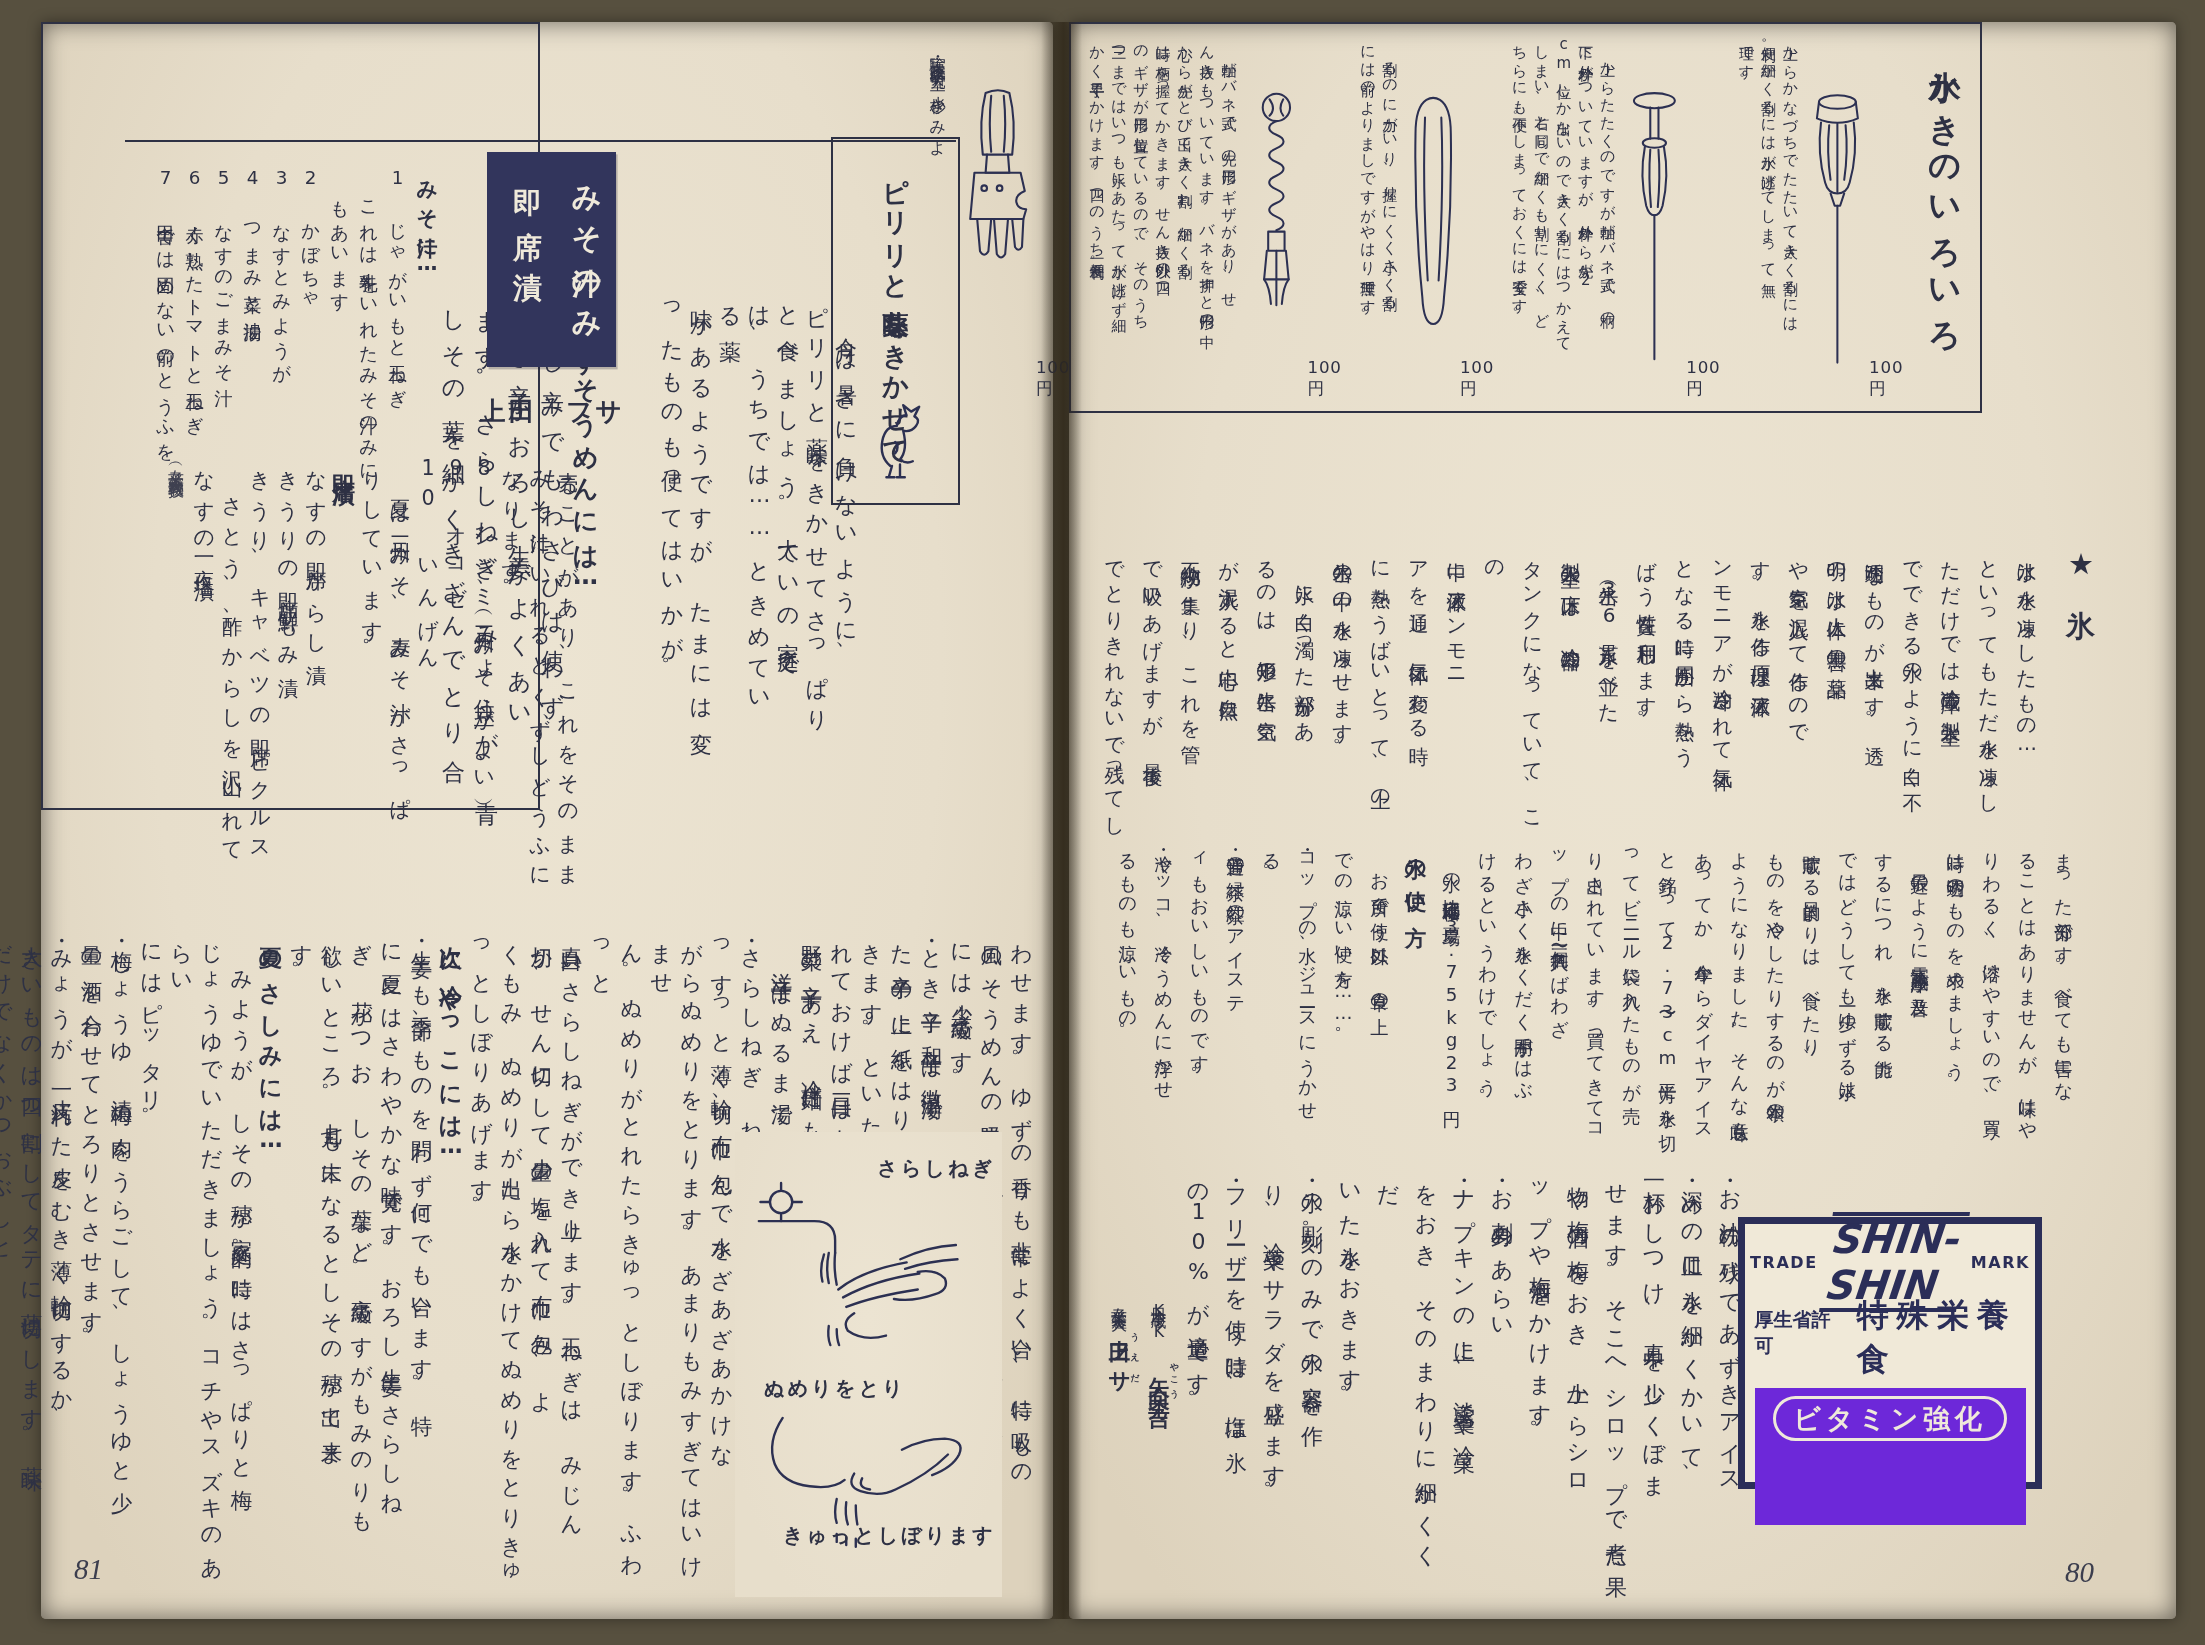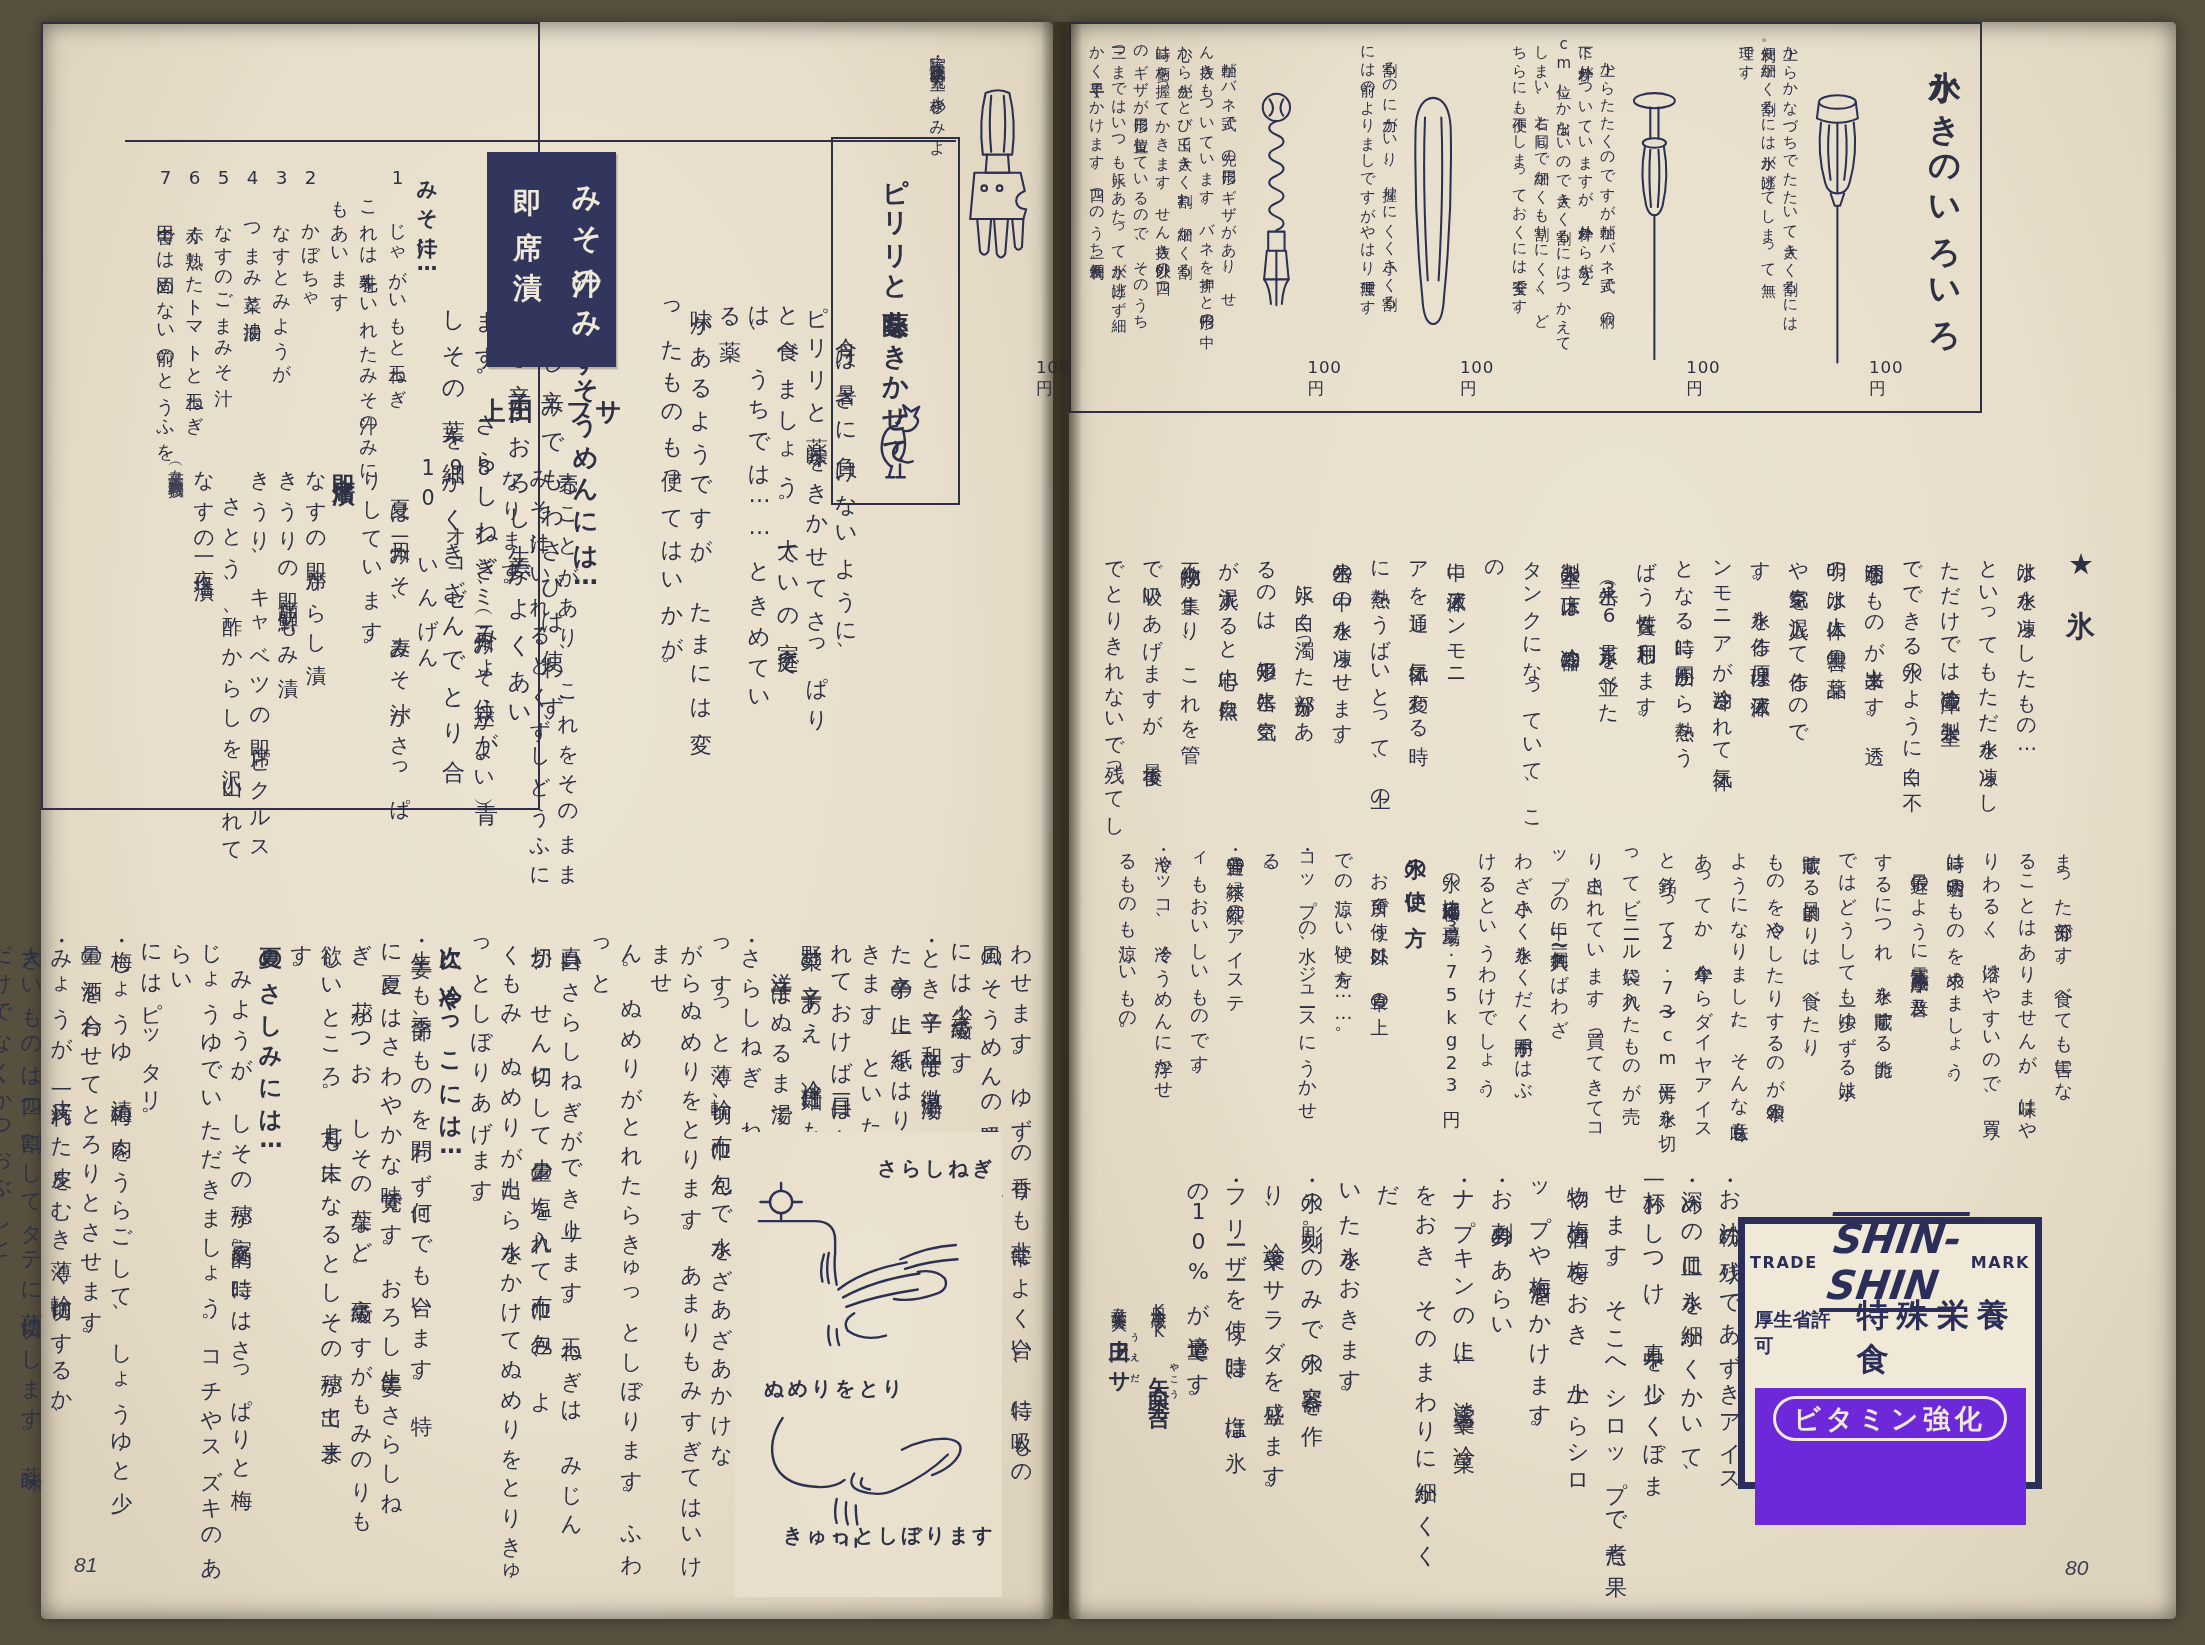--- a/index.html
+++ b/index.html
@@ -11,21 +11,21 @@
   .page.left{left:41px;width:1012px;}
   .page.right{left:1069px;width:1107px;}
   .gutter{position:absolute;top:22px;left:1041px;width:41px;height:1597px;
           background:linear-gradient(90deg,rgba(40,32,18,0) 0%,rgba(40,32,18,.55) 45%,rgba(40,32,18,.65) 55%,rgba(40,32,18,0) 100%);}
   .vblock{position:absolute;writing-mode:vertical-rl;text-orientation:upright;color:#2e3144;}
   .vcol{height:100%;}
   .vhead{font-weight:bold;font-size:24px;}
   .vsmall{font-size:15px;opacity:.9;}
   .hrule{position:absolute;background:#2e3144;}
   .box{position:absolute;border:2.4px solid #2e3144;background:transparent;}
-  .pagenum{position:absolute;font-family:Liberation Sans, sans-serif;font-style:italic;font-size:21px;color:#3c3e4e;}
+  .pagenum{position:absolute;font-family:Liberation Serif, serif;font-style:italic;font-size:29px;color:#3c3e4e;}
   
   .titlebox{left:790px;top:115px;width:125px;height:364px;}
   .feature-title{left:819px;top:139px;height:318px;font-size:26px;font-weight:bold;letter-spacing:2.4px;line-height:72px;}
   .bird{position:absolute;left:819px;top:372px;}
   .intro{left:617px;top:269px;height:447px;font-size:22px;letter-spacing:7.2px;}
   .intro .vcol{line-height:29px;}
   .somen{left:396px;top:272px;height:513px;font-size:23px;letter-spacing:9.5px;}
   .somen .vcol{line-height:33px;}
   .somen .vhead{font-size:25px;letter-spacing:4.8px;}
   .sidebox{left:84px;top:118px;width:495px;height:784px;border:2.4px solid #2e3144;}

